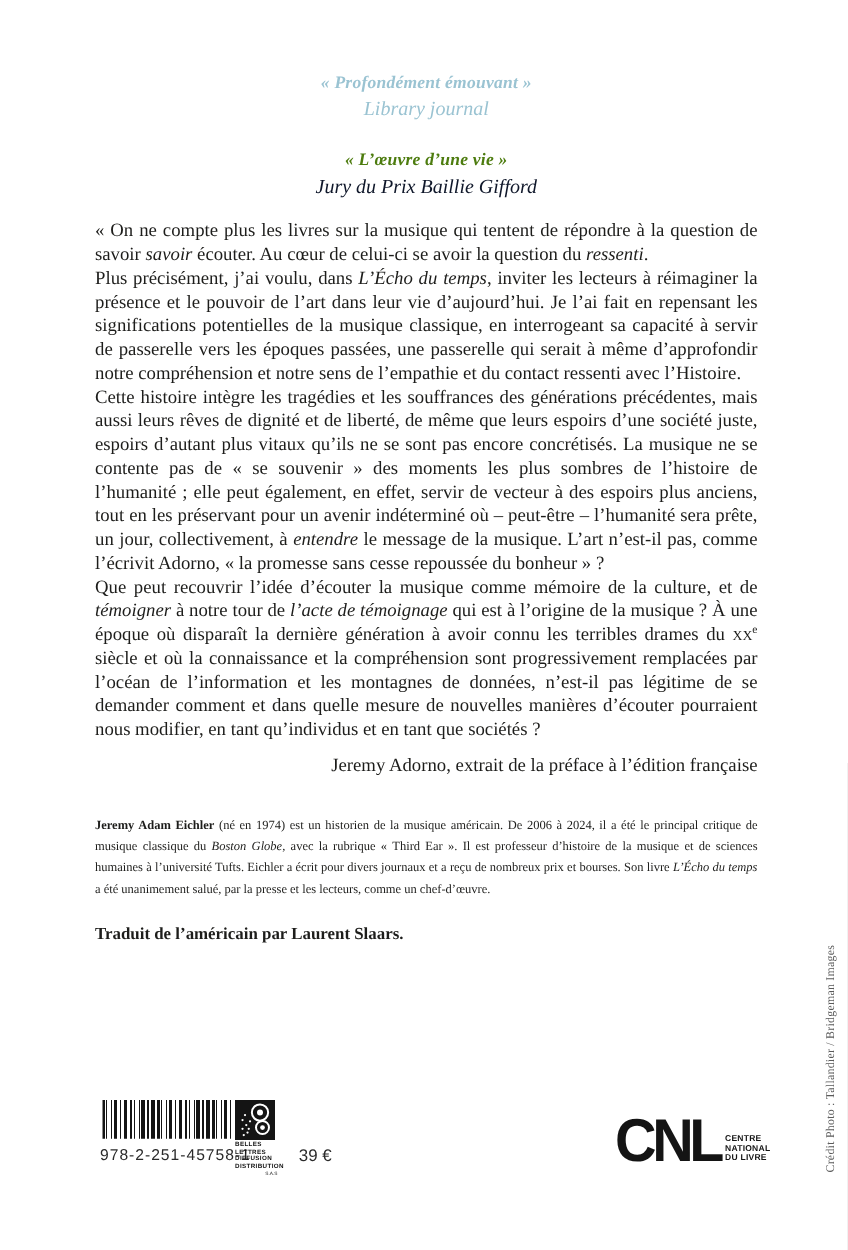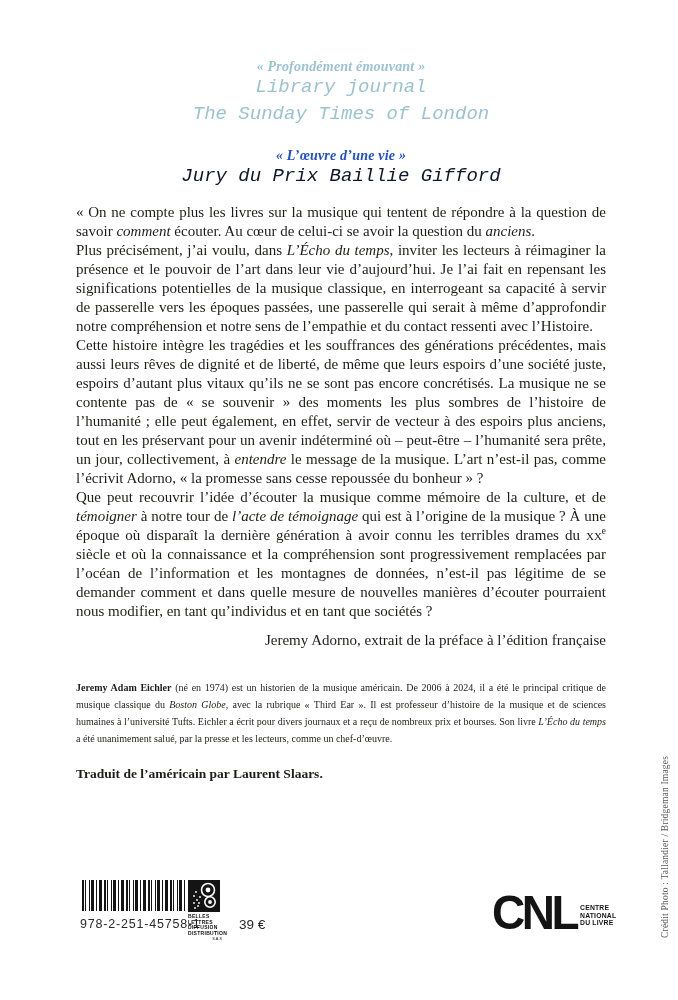--- a/index.html
+++ b/index.html
@@ -23,24 +23,23 @@
   .praise-quote{
     font-weight:bold;
     font-size:14px;
     line-height:22px;
     white-space:pre-line;
     letter-spacing:0.2px;
     font-style:italic;
   }
   .praise-source{
     font-style:italic;
-    font-size:19px;
+    font-size:16px;
     line-height:17px;
     margin-top:1px;
-    font-family:Liberation Mono, monospace;
   }
   
   .body-text{
     margin-top:18px;
     font-size:15px;
     line-height:19px;
     text-align:justify;
   }
   .body-text p{margin:0;}
   .attribution{
@@ -99,21 +98,21 @@
     text-align:right;
     color:#111;
     margin-top:1px;
   }
   .price{
     position:absolute;left:239px;top:917px;
     font-family:"Liberation Sans", sans-serif;
     font-size:13.5px;
     color:#2a2a2a;
   }
-  .cnl{position:absolute;left:492px;top:893px;display:flex;align-items:center;}
+  .cnl{position:absolute;left:492px;top:893px;display:flex;align-items:flex-end;}
   .cnl-abbr{
     font-family:"Liberation Sans", sans-serif;
     font-weight:900;
     font-size:46px;
     line-height:38px;
     letter-spacing:-3.5px;
     color:#141414;
     transform:scaleY(1.05);
   }
   .cnl-label{
@@ -143,30 +142,29 @@
 
 <div class="page">
 
   <div class="content">
     <div class="praise" id="praise">
         <div class="praise-item">
           <div class="praise-quote" style="color: rgb(154, 195, 210);">«&nbsp;Profondément émouvant&nbsp;»</div>
           <div class="praise-source" style="color: rgb(154, 195, 210);">Library journal</div>
         </div>
         <div class="praise-item">
-          <div class="praise-source" style="color: rgb(154, 195, 210);">The Sunday Times of London</div>
         </div>
         <div class="praise-item">
-          <div class="praise-quote" style="color: #1d4ed8; margin-top: 22px;">«&nbsp;L’œuvre d’une vie&nbsp;»</div>
+          <div class="praise-quote" style="color: #4d7c0f; margin-top: 22px;">«&nbsp;L’œuvre d’une vie&nbsp;»</div>
           <div class="praise-source" style="color: #0f172a;">Jury du Prix Baillie Gifford</div>
         </div>
       </div>
 
     <div class="body-text" id="bodytext">
-        <p><span>«&nbsp;On ne compte plus les livres sur la musique qui tentent de répondre à la question de savoir </span><span class="it">comment</span><span> écouter. Au cœur de celui-ci se avoir la question du </span><span class="it">anciens</span><span>.</span></p>
+        <p><span>«&nbsp;On ne compte plus les livres sur la musique qui tentent de répondre à la question de savoir </span><span class="it">savoir</span><span> écouter. Au cœur de celui-ci se avoir la question du </span><span class="it">ressenti</span><span>.</span></p>
         <p><span>Plus précisément, j’ai voulu, dans </span><span class="it">L’Écho du temps</span><span>, inviter les lecteurs à réimaginer la présence et le pouvoir de l’art dans leur vie d’aujourd’hui. Je l’ai fait en repensant les significations potentielles de la musique classique, en interrogeant sa capacité à servir de passerelle vers les époques passées, une passerelle qui serait à même d’approfondir notre compréhension et notre sens de l’empathie et du contact ressenti avec l’Histoire.</span></p>
         <p><span>Cette histoire intègre les tragédies et les souffrances des générations précédentes, mais aussi leurs rêves de dignité et de liberté, de même que leurs espoirs d’une société juste, espoirs d’autant plus vitaux qu’ils ne se sont pas encore concrétisés. La musique ne se contente pas de «&nbsp;se souvenir&nbsp;» des moments les plus sombres de l’histoire de l’humanité&nbsp;; elle peut également, en effet, servir de vecteur à des espoirs plus anciens, tout en les préservant pour un avenir indéterminé où – peut-être – l’humanité sera prête, un jour, collectivement, à </span><span class="it">entendre</span><span> le message de la musique. L’art n’est-il pas, comme l’écrivit Adorno, «&nbsp;la promesse sans cesse repoussée du bonheur&nbsp;»&nbsp;?</span></p>
         <p><span>Que peut recouvrir l’idée d’écouter la musique comme mémoire de la culture, et de </span><span class="it">témoigner</span><span> à notre tour de </span><span class="it">l’acte de témoignage</span><span> qui est à l’origine de la musique&nbsp;? À une époque où disparaît la dernière génération à avoir connu les terribles drames du </span><span class="sc">xx</span><span class="sup">e</span><span> siècle et où la connaissance et la compréhension sont progressivement remplacées par l’océan de l’information et les montagnes de données, n’est-il pas légitime de se demander comment et dans quelle mesure de nouvelles manières d’écouter pourraient nous modifier, en tant qu’individus et en tant que sociétés&nbsp;?</span></p>
       </div>
 
     <div class="attribution">Jeremy Adorno, extrait de la préface à l’édition française</div>
 
     <p class="bio"><span class="bd">Jeremy Adam Eichler</span><span> (né en 1974) est un historien de la musique américain. De 2006 à 2024, il a été le principal critique de musique classique du </span><span class="it">Boston Globe</span><span>, avec la rubrique «&nbsp;Third Ear&nbsp;». Il est professeur d’histoire de la musique et de sciences humaines à l’université Tufts. Eichler a écrit pour divers journaux et a reçu de nombreux prix et bourses. Son livre </span><span class="it">L’Écho du temps</span><span> a été unanimement salué, par la presse et les lecteurs, comme un chef-d’œuvre.</span></p>
 
     <div class="translator">Traduit de l’américain par Laurent Slaars.</div>

